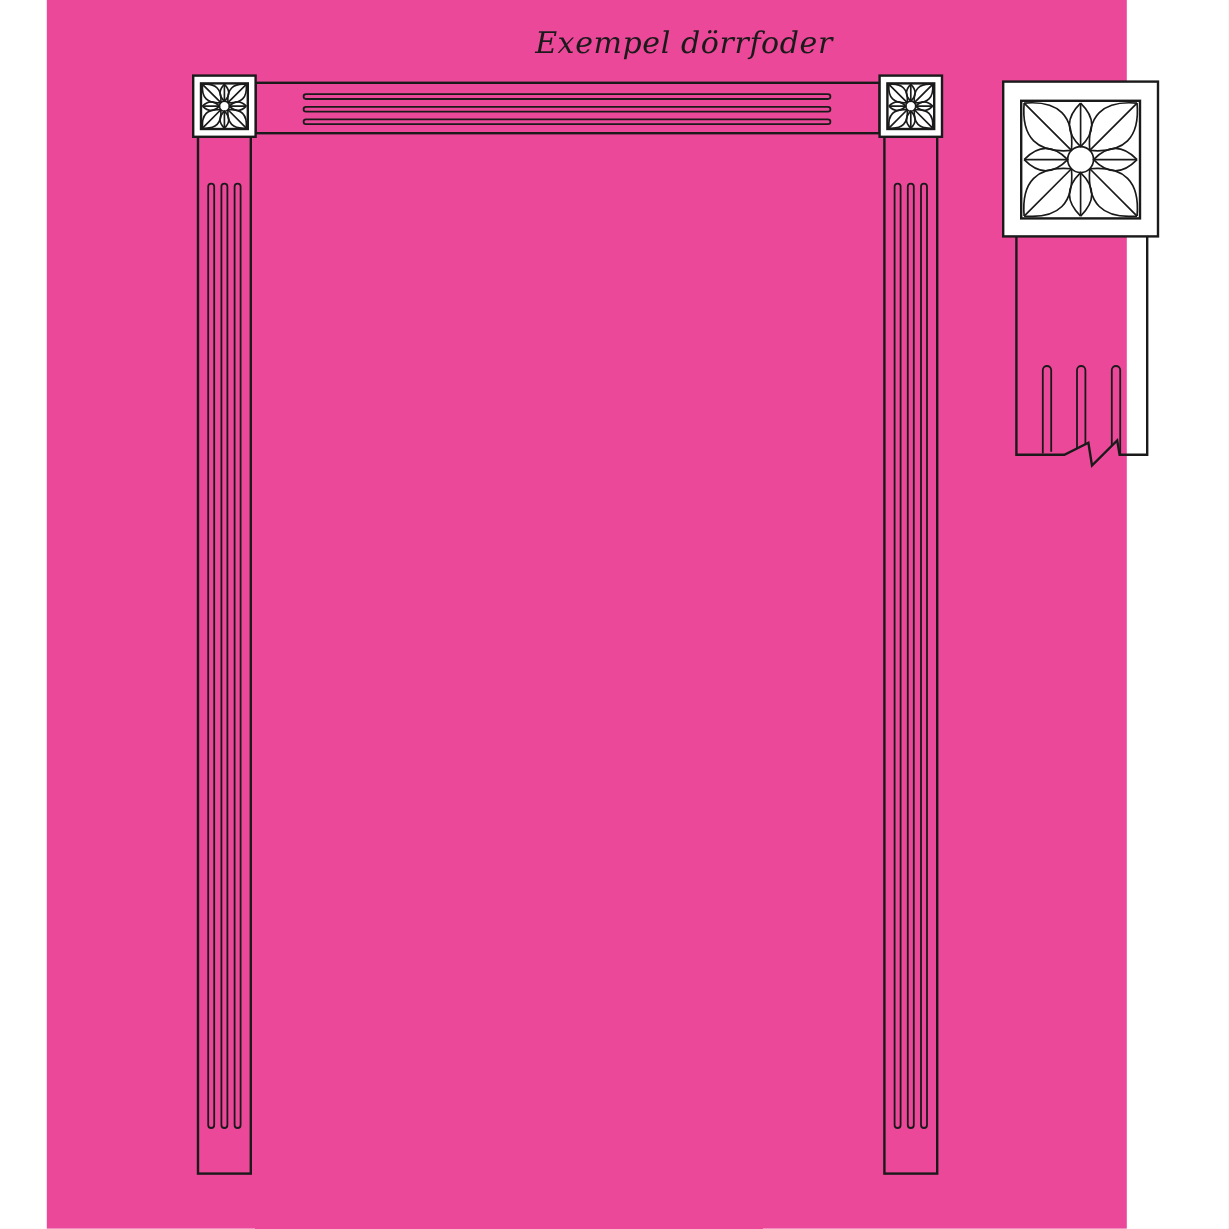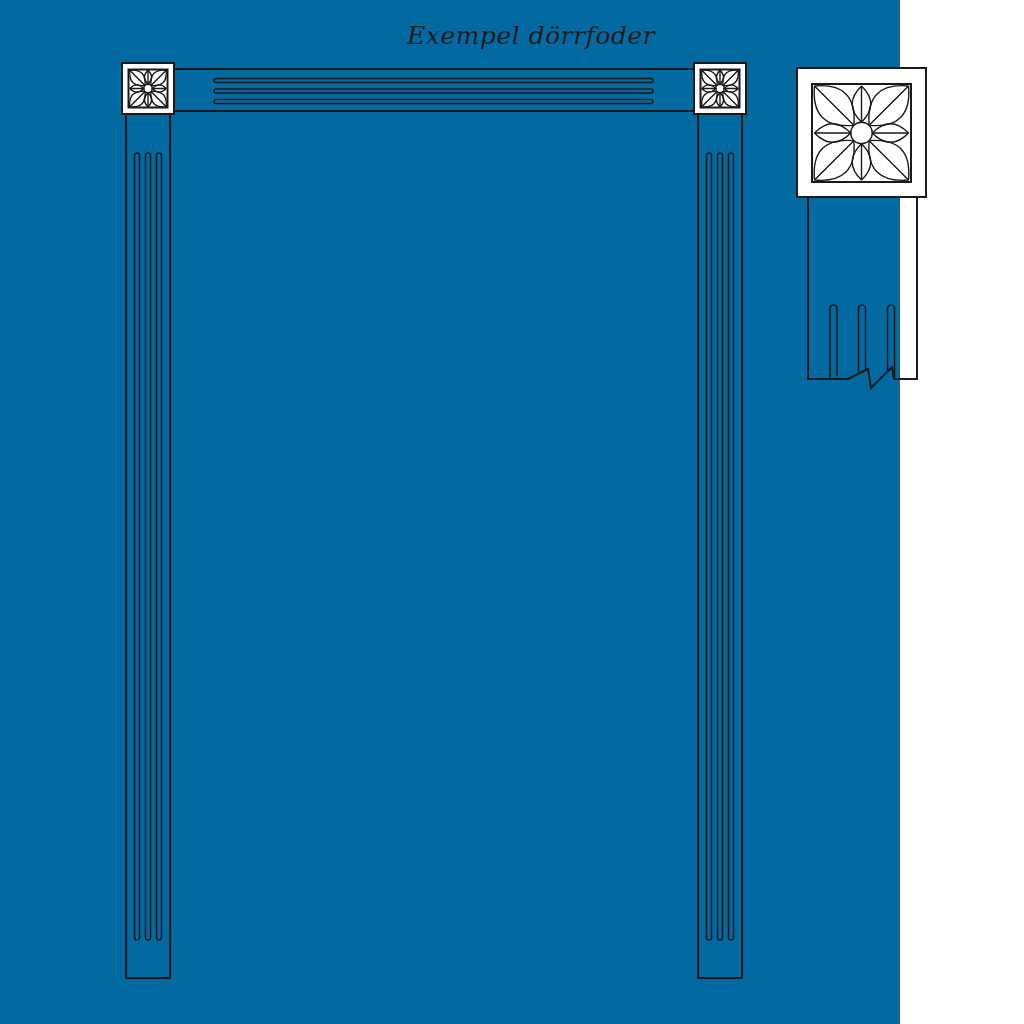--- a/index.html
+++ b/index.html
@@ -8,21 +8,22 @@
     background: #ffffff;
     width: 1024px;
     height: 1024px;
     overflow: hidden;
     font-family: "DejaVu Serif", serif;
   }
   .stage {
     position: relative;
     width: 900px;
     height: 1024px;
-    background: #0369a1;
+    background: #ec4899;
+    margin-left: 39px;
   }
   svg { display: block; }
   .title-text {
     font-family: "DejaVu Serif", serif;
     font-style: italic;
     font-size: 25px;
     letter-spacing: 0.5px;
     fill: #1a1a1a;
   }
   .outline  { fill: none; stroke: #1a1a1a; stroke-width: 2; }

